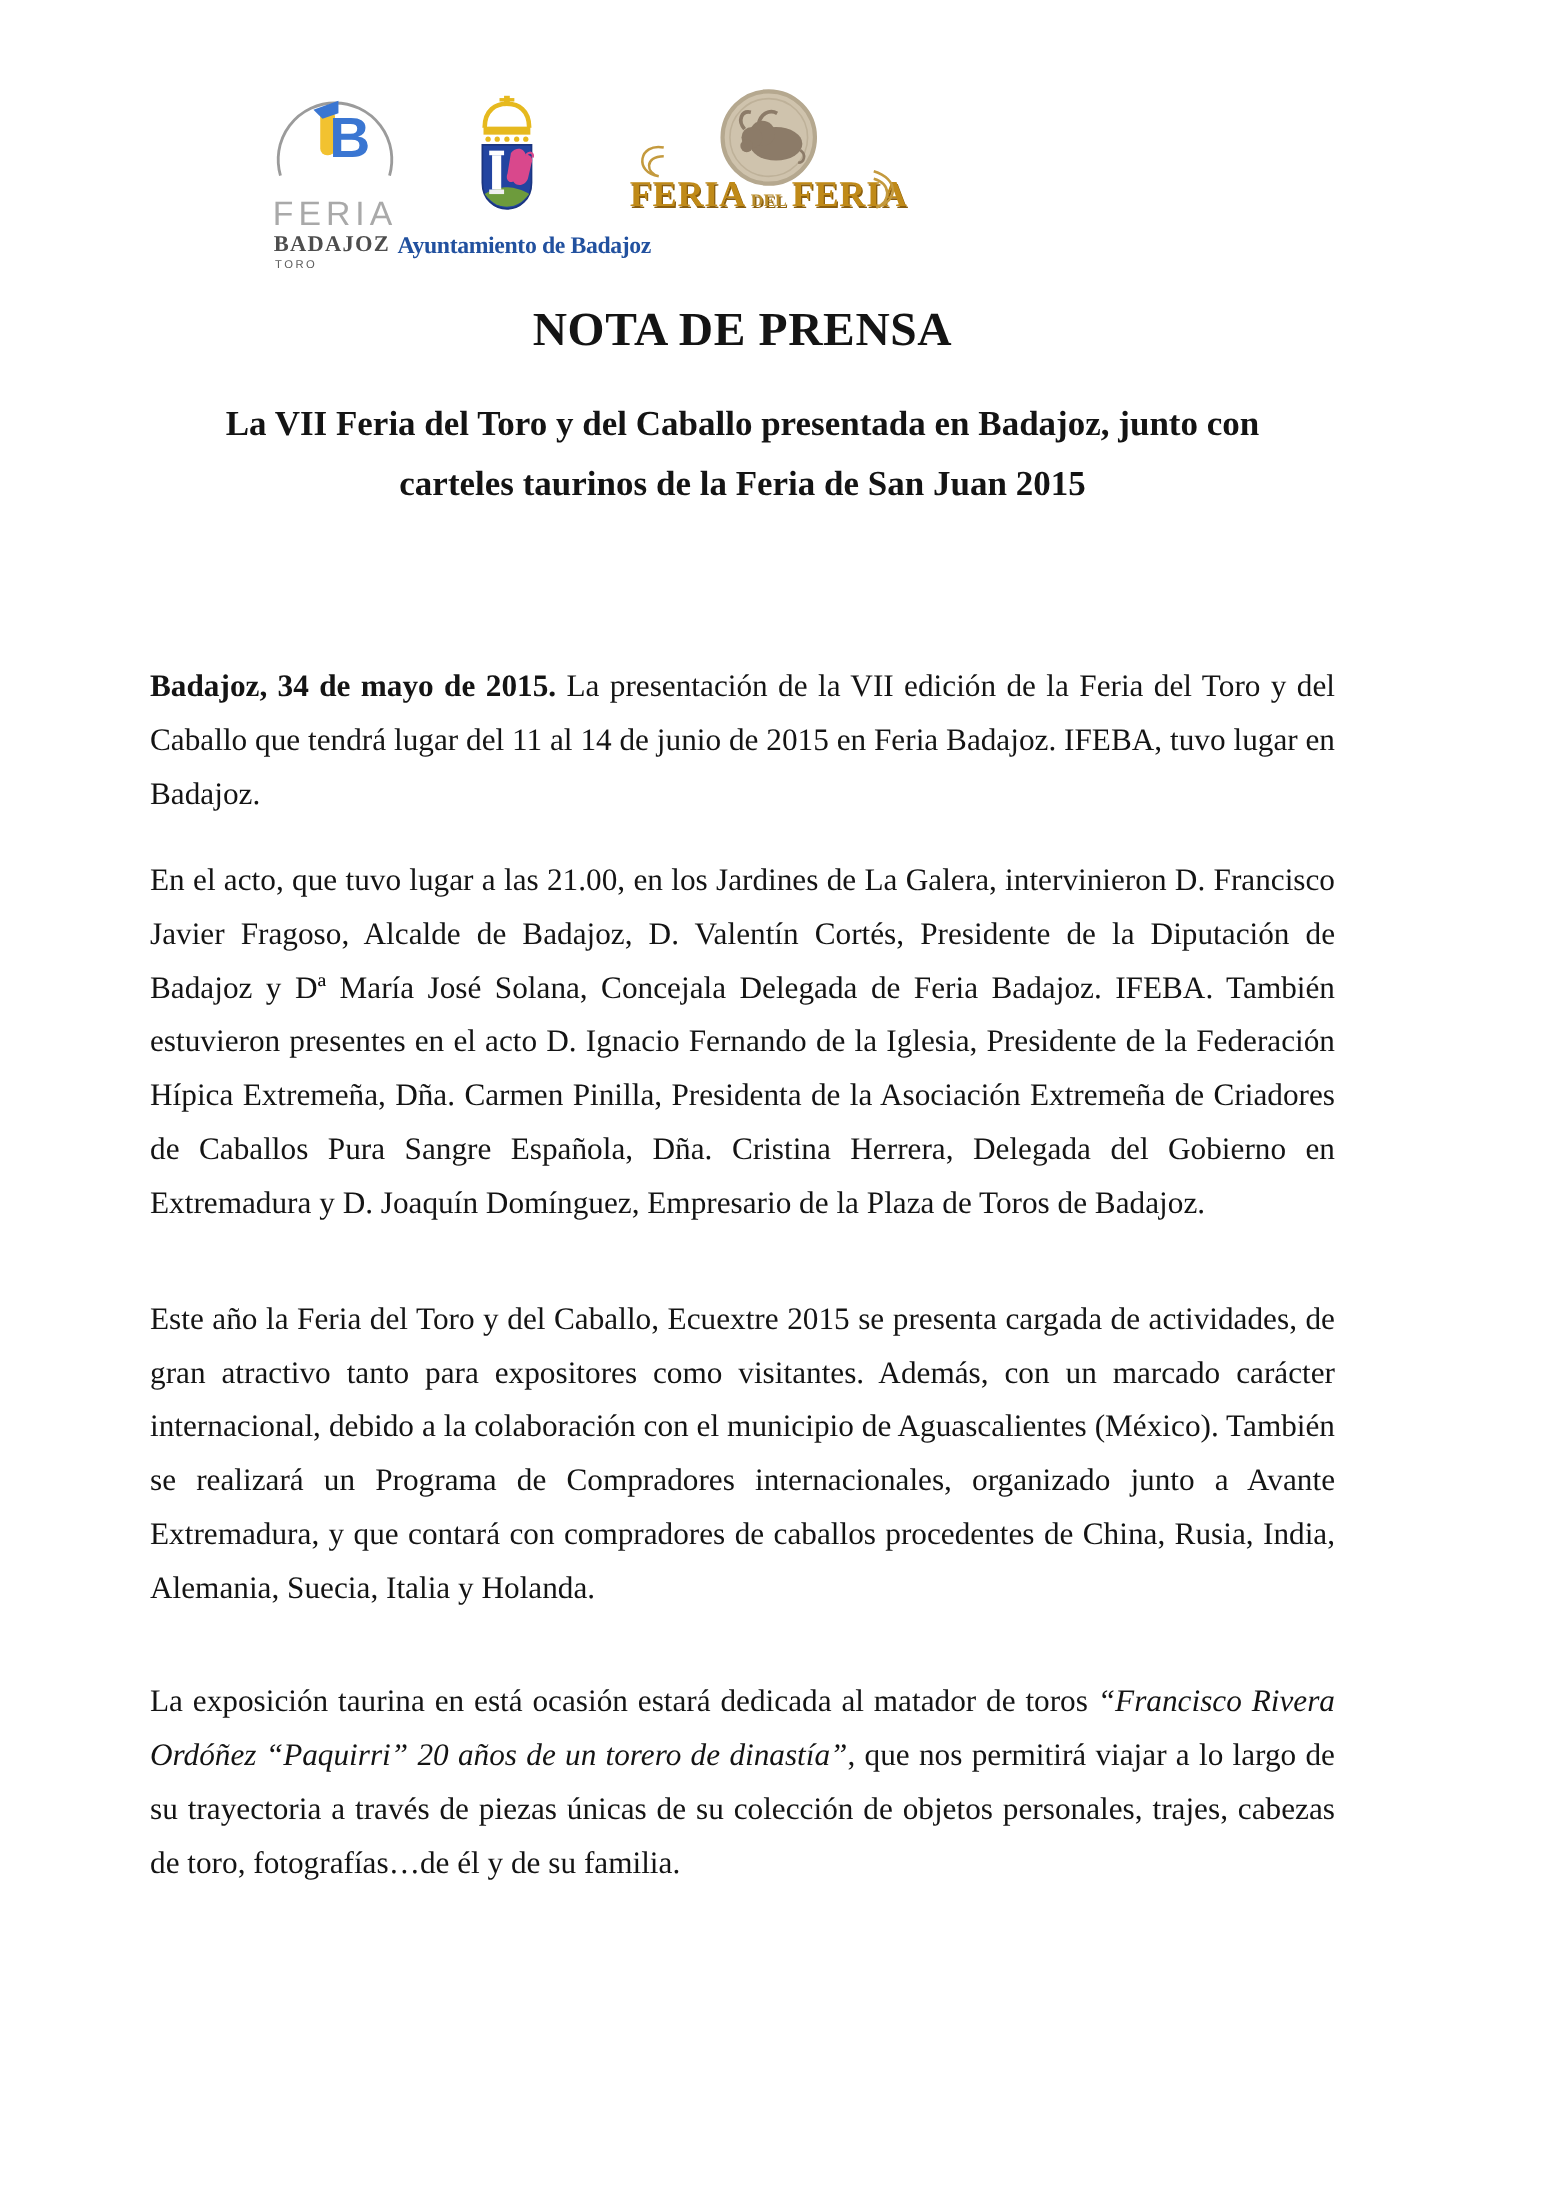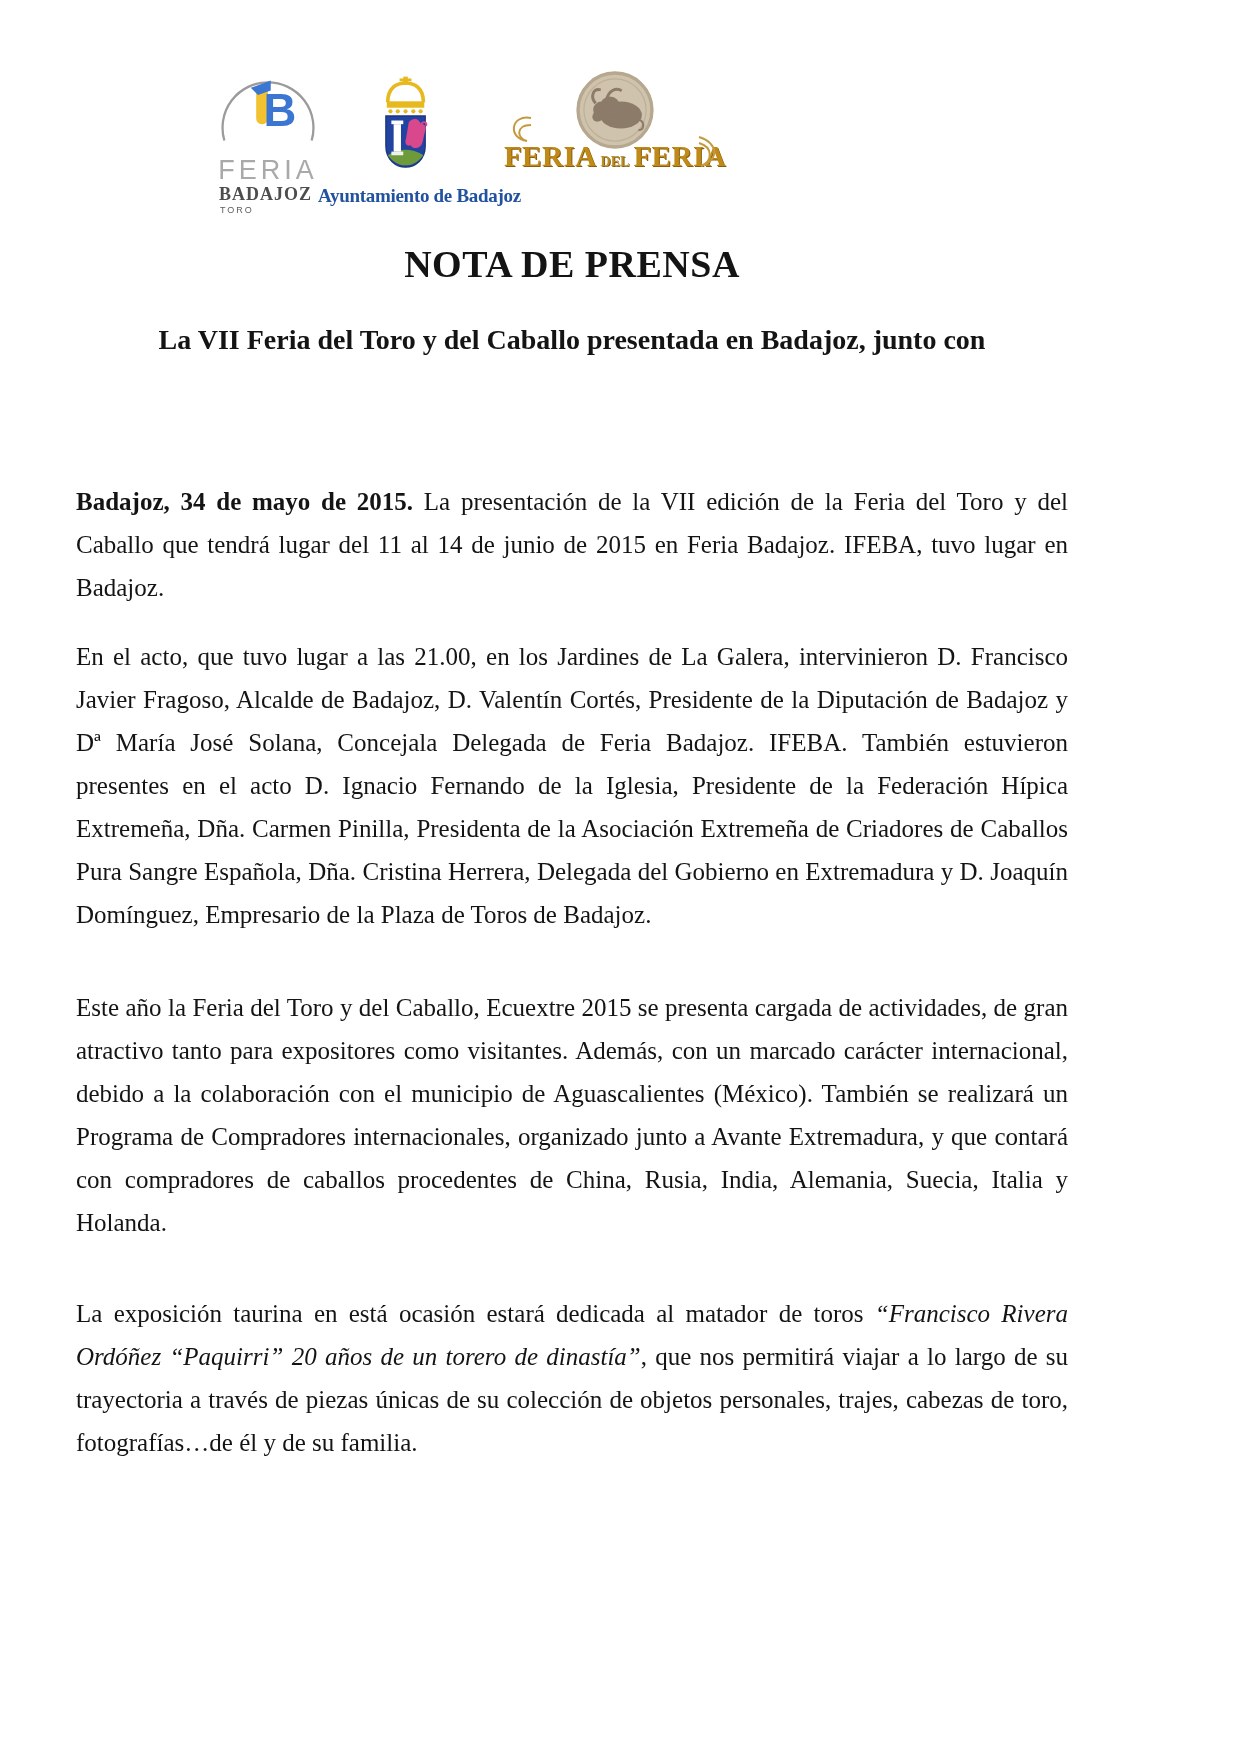--- a/index.html
+++ b/index.html
@@ -64,21 +64,21 @@
     color:#c08a18;text-shadow:1px 1px 0 #8a5e0e;
     white-space:nowrap;line-height:1;margin-top:-10px;
     display:flex;align-items:baseline;justify-content:center;gap:4px;
   }
   .toro-big{font-size:29px;letter-spacing:0.5px;}
   .toro-small{font-size:14px;color:#b98d2c;}
   .toro-curl-left{position:absolute;left:-4px;bottom:26px;}
   .toro-curl-right{position:absolute;right:-2px;bottom:2px;}
 
   
-  .main{padding:242px 172px 0 76px;}
+  .main{padding:242px 172px 0 120px;}
   .title{
     margin:0;text-align:center;
     font-size:38px;font-weight:700;letter-spacing:0.5px;line-height:44px;
   }
   .subtitle{
     margin:30px 0 0;text-align:center;
     font-size:28px;font-weight:700;line-height:48px;
   }
   .subtitle span{display:block;}
   .para{
@@ -163,20 +163,21 @@
       </div>
     </div>
   </header>
 
   <main class="main">
 
     <h1 class="title">NOTA DE PRENSA</h1>
 
     <h2 class="subtitle">
       <span>La VII Feria del Toro y del Caballo presentada en Badajoz, junto con</span>
+      <span>carteles taurinos de la Feria de San Juan 2015</span>
     </h2>
 
     <p class="para para-1"><strong>Badajoz, 34 de mayo de 2015.</strong><span> La presentación de la VII edición de la Feria del Toro y del Caballo que tendrá lugar del 11 al 14 de junio de 2015 en Feria Badajoz. IFEBA, tuvo lugar en Badajoz.</span></p>
 
     <p class="para para-2"><span>En el acto, que tuvo lugar a las 21.00, en los Jardines de La Galera, intervinieron D. Francisco Javier Fragoso, Alcalde de Badajoz, D. Valentín Cortés, Presidente de la Diputación de Badajoz y Dª María José Solana, Concejala Delegada de Feria Badajoz. IFEBA. También estuvieron presentes en el acto D. Ignacio Fernando de la Iglesia, Presidente de la Federación Hípica Extremeña, Dña. Carmen Pinilla, Presidenta de la Asociación Extremeña de Criadores de Caballos Pura Sangre Española, Dña. Cristina Herrera, Delegada del Gobierno en Extremadura y D. Joaquín Domínguez, Empresario de la Plaza de Toros de Badajoz.</span></p>
 
     <p class="para para-3"><span>Este año la Feria del Toro y del Caballo, Ecuextre 2015 se presenta cargada de actividades, de gran atractivo tanto para expositores como visitantes. Además, con un marcado carácter internacional, debido a la colaboración con el municipio de Aguascalientes (México). También se realizará un Programa de Compradores internacionales, organizado junto a Avante Extremadura, y que contará con compradores de caballos procedentes de China, Rusia, India, Alemania, Suecia, Italia y Holanda.</span></p>
 
     <p class="para para-4"><span>La exposición taurina en está ocasión estará dedicada al matador de toros </span><em>“Francisco Rivera Ordóñez “Paquirri” 20 años de un torero de dinastía”</em><span>, que nos permitirá viajar a lo largo de su trayectoria a través de piezas únicas de su colección de objetos personales, trajes, cabezas de toro, fotografías…de él y de su familia.</span></p>
 

